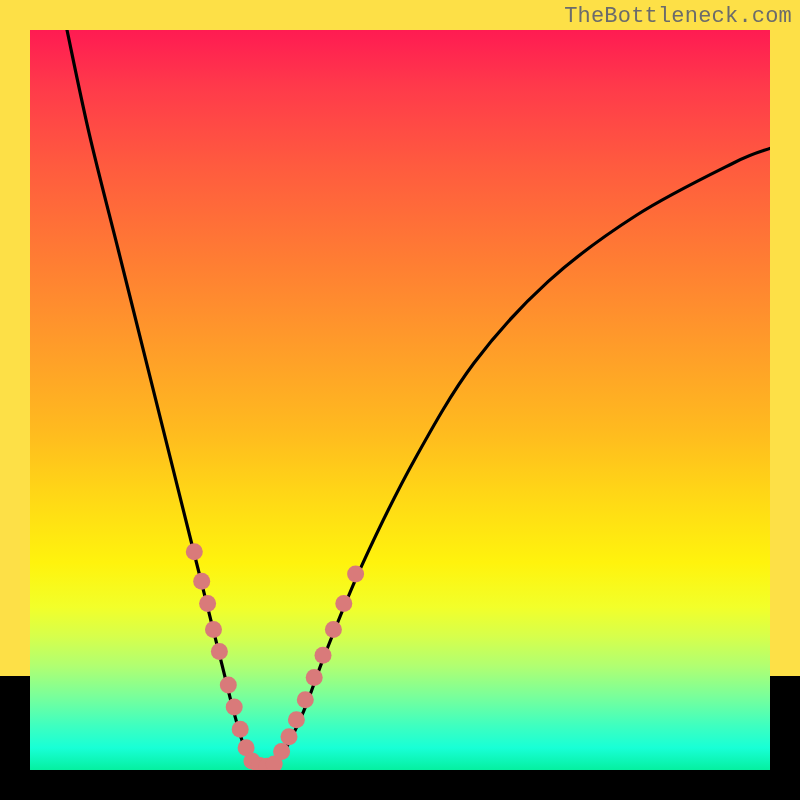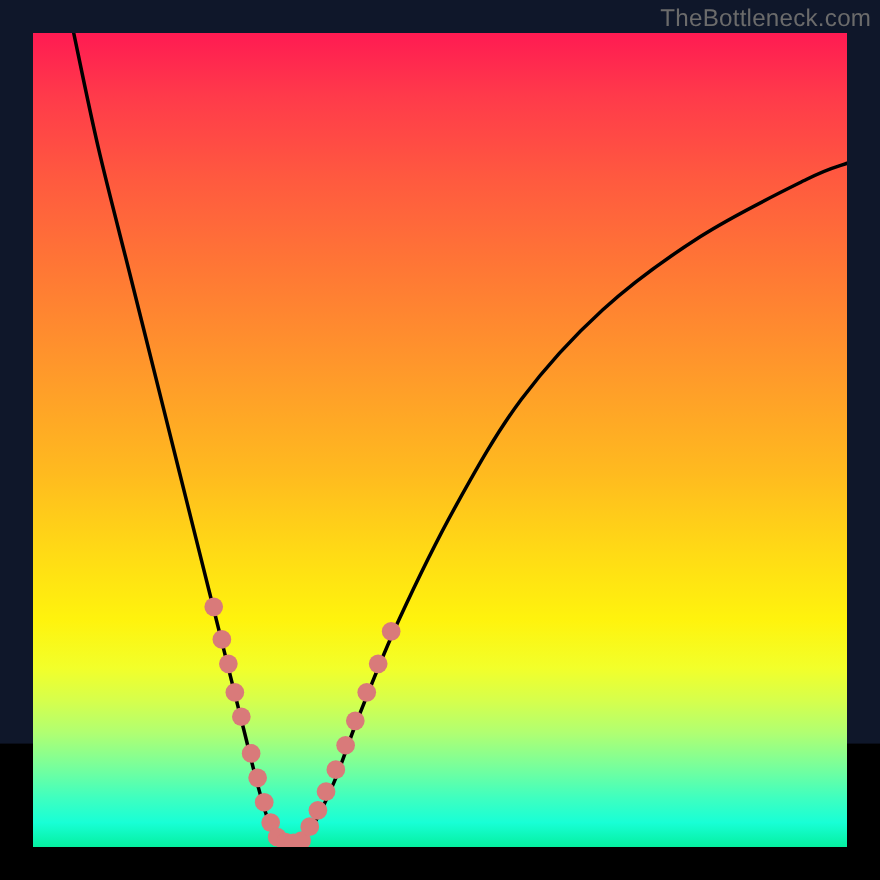--- a/index.html
+++ b/index.html
@@ -10,21 +10,22 @@
     background: #000;
     overflow: hidden;
     font-family: Arial, Helvetica, sans-serif;
   }
   .frame {
     position: absolute;
     left: 0;
     top: 0;
     width: 800px;
     height: 676px;
-    background: #0f172a;
+    background: #fde047;
+    font-family: Liberation Mono, monospace;
   }
   .plot {
     position: absolute;
     left: 30px;
     top: 30px;
     width: 740px;
     height: 740px;
     background: linear-gradient(to bottom,
       #ff1b52 0%,
       #ff3b4a 8%,

